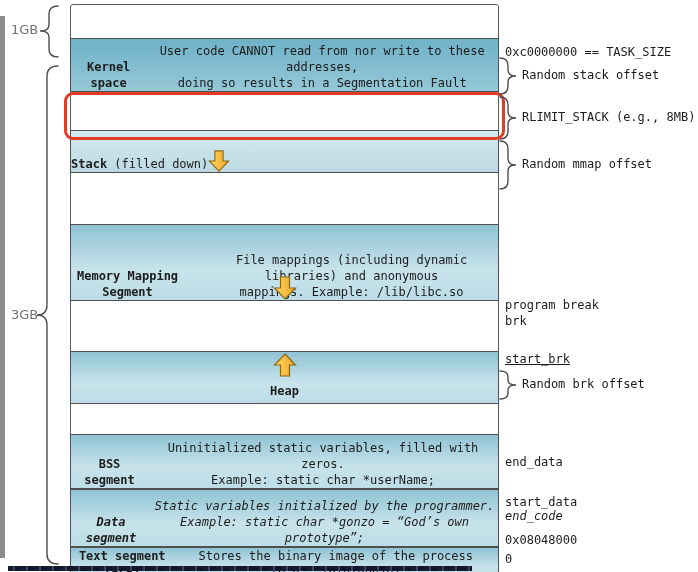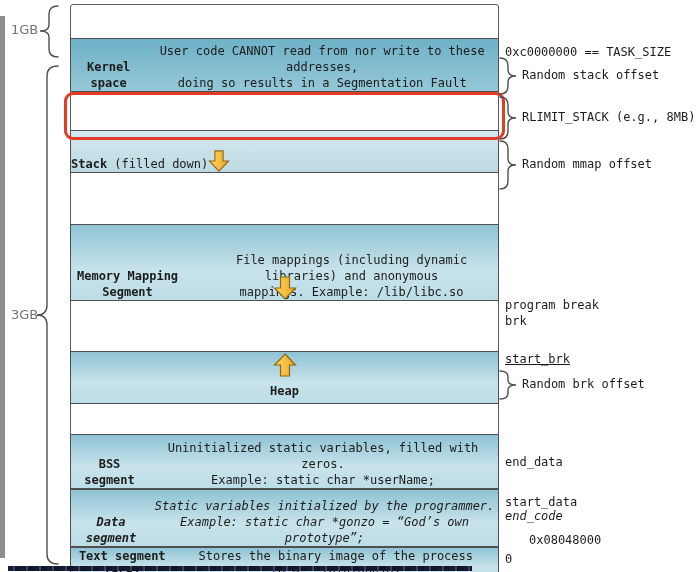--- a/index.html
+++ b/index.html
@@ -43,21 +43,21 @@
   .lbl-stack-offset{top:68px;}
   .lbl-rlimit{top:110px;}
   .lbl-mmap-offset{top:157px;}
   .lbl-program-break{top:298px;}
   .lbl-brk{top:314px;}
   .lbl-start-brk{top:352px;text-decoration:underline;}
   .lbl-brk-offset{top:377px;}
   .lbl-end-data{top:455px;}
   .lbl-start-data{top:495px;}
   .lbl-end-code{top:509px;font-style:italic;}
-  .lbl-text-addr{top:533px;margin-left:24px;}
+  .lbl-text-addr{top:533px;}
   .lbl-zero{top:552px;}
   
   .llabel{position:absolute;left:11px;font-family:"DejaVu Sans",sans-serif;
     font-weight:normal;font-size:13px;line-height:16px;color:#737373;}
   .lbl-1gb{top:22px;}
   .lbl-3gb{top:307px;}
   .braces{position:absolute;left:0;top:0;width:698px;height:572px;pointer-events:none;}
 </style>
 </head>
 <body>

